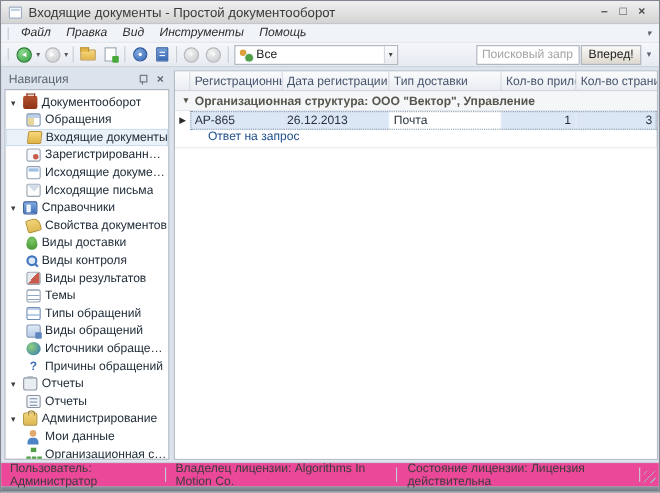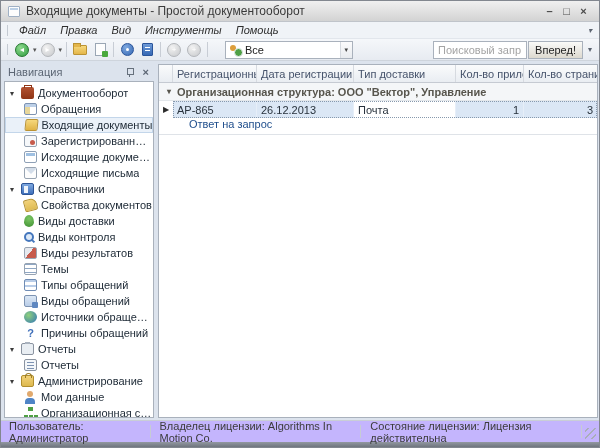--- a/index.html
+++ b/index.html
@@ -39,22 +39,22 @@
   .ic-newdoc{width:11px;height:13px;background:#fdfdfd;border:1px solid #9aa6b4;position:relative;}
   .ic-newdoc::after{content:"";position:absolute;right:-3px;bottom:-2px;width:6px;height:6px;
     background:#49a83c;border-radius:1px;}
   .ic-view{width:13px;height:13px;border-radius:50%;background:radial-gradient(circle at 35% 30%,#7fa9e0,#3668b4);
     border:1px solid #2a549a;position:relative;}
   .ic-view::after{content:"";position:absolute;left:4px;top:4px;width:3px;height:3px;background:#fff;border-radius:50%;}
   .ic-book{width:11px;height:13px;background:linear-gradient(#6f9bd8,#3668b4);border:1px solid #2a549a;
     border-radius:1px;position:relative;}
   .ic-book::after{content:"";position:absolute;left:2px;top:3px;width:5px;height:1px;background:#fff;box-shadow:0 3px 0 #fff;}
   
-  .combo{height:18px;width:128px;background:#fff;border:1px solid #a9b1bc;display:flex;align-items:center;
-    padding-left:3px;margin-left:14px;}
+  .combo{height:18px;width:149px;background:#fff;border:1px solid #a9b1bc;display:flex;align-items:center;
+    padding-left:3px;margin-left:2px;}
   .combo-label{padding-left:3px;color:#222;}
   .combo-arrow{margin-left:auto;align-self:stretch;display:flex;align-items:center;padding:0 4px;
     border-left:1px solid #d5d9df;font-size:7px;color:#444;background:linear-gradient(#fbfbfc,#e8ebef);}
   .ic-users{width:13px;height:12px;position:relative;flex:none;}
   .ic-users::before{content:"";position:absolute;left:1px;top:1px;width:6px;height:6px;border-radius:50%;background:#dd9f3c;}
   .ic-users::after{content:"";position:absolute;left:5px;top:4px;width:7px;height:7px;border-radius:50%;background:#4fa045;border:1px solid #e9edf3;}
   .spacer{flex:1;}
   .search-input{width:94px;height:18px;border:1px solid #a9b1bc;padding:0 4px;font-family:"Liberation Sans",sans-serif;
     font-size:11px;color:#333;}
   .search-input::placeholder{color:#a4a4a4;}
@@ -135,21 +135,21 @@
     color:#2b2b2b;font-size:8px;}
   .selwrap{flex:1;min-width:0;display:flex;outline:1px dotted #8799ad;outline-offset:-1px;}
   .dc{display:flex;align-items:center;padding:0 4px;background:#dbe7f5;border-right:1px solid #e6eef8;
     white-space:nowrap;overflow:hidden;color:#28323c;}
   .dc.white{background:#fff;}
   .dc.num{justify-content:flex-end;}
   .detailrow{height:17px;flex:none;display:flex;border-bottom:1px solid #dfe3e8;
     padding-left:30px;color:#1f4e8c;white-space:nowrap;overflow:hidden;}
   .gempty{flex:1;background:#fff;}
   
-  .statusbar{height:22px;flex:none;background:#c4b5fd;border-top:1px solid #c9ced6;
+  .statusbar{height:22px;flex:none;background:#ec4899;border-top:1px solid #c9ced6;
     display:flex;align-items:center;padding:0 8px;color:#3b3b3b;position:relative;}
   .sb-sep{width:1px;height:13px;background:#c6ccd4;margin:0 9px;flex:none;}
   .grip-corner{position:absolute;right:3px;bottom:3px;width:11px;height:11px;
     background:repeating-linear-gradient(135deg,transparent 0 2px,#a9afb8 2px 3px,transparent 3px 5px);}
   .bottom-edge{height:5px;flex:none;background:linear-gradient(#9298a1,#6f757e);}
 </style>
 </head>
 <body>
 
 <div class="window">

